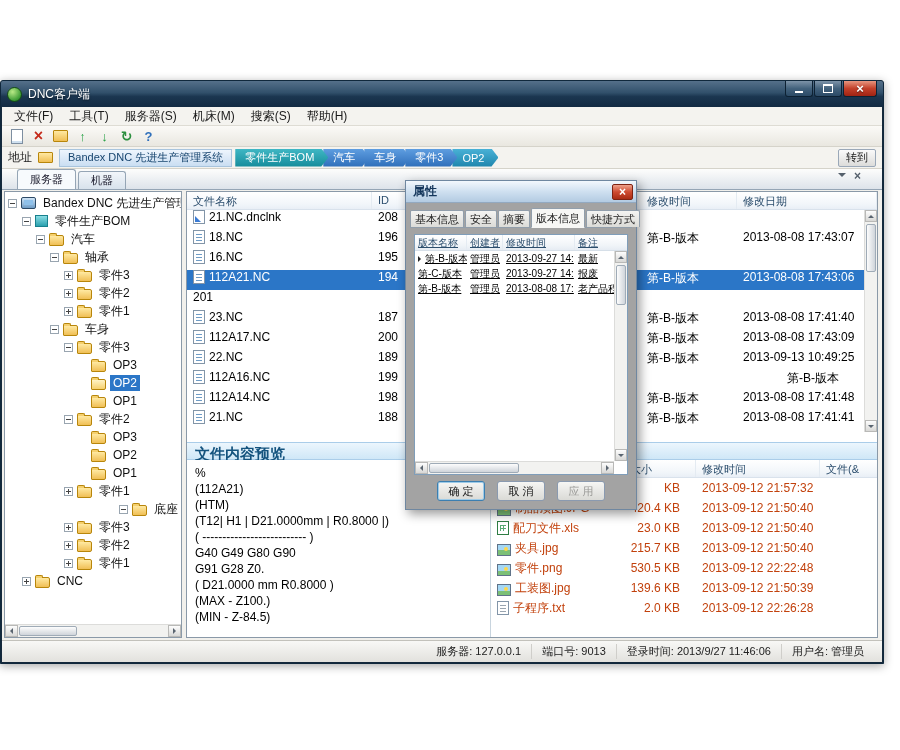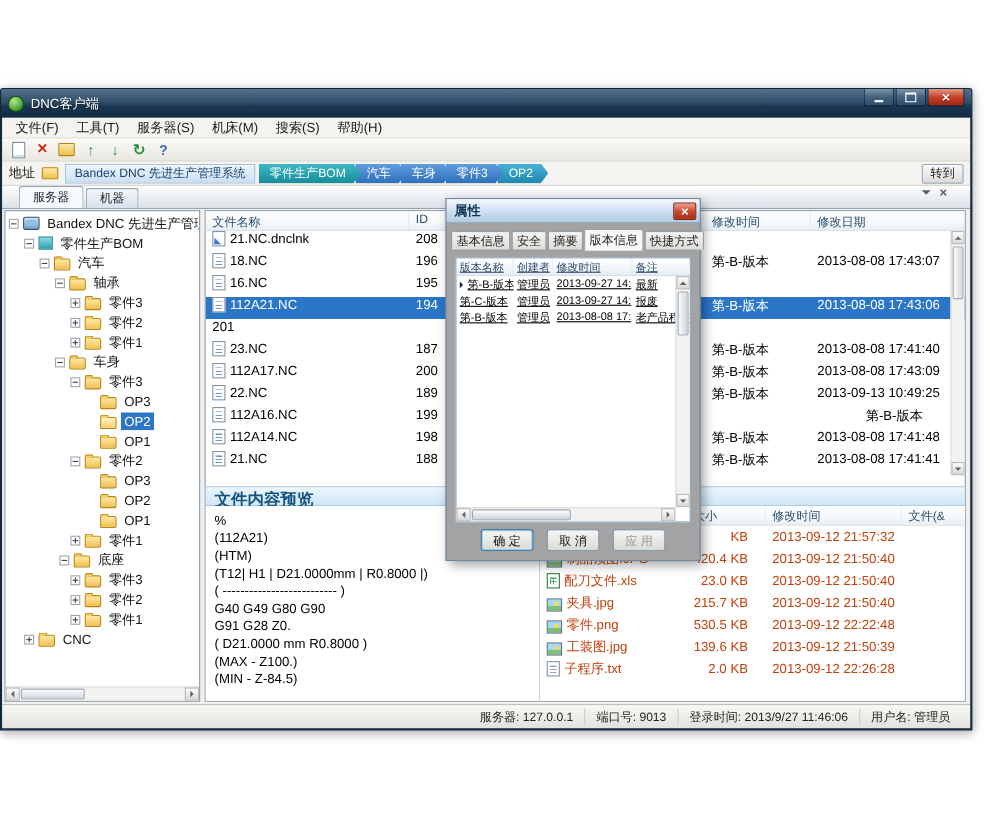--- a/index.html
+++ b/index.html
@@ -319,21 +319,21 @@
             <div class="trow" style="padding-left: 73px;">
               <span class="expander none"></span>
               <span class="ico folder"></span>
               <span class="tlabel">OP1</span>
             </div>
             <div class="trow" style="padding-left: 59px;">
               <span class="expander plus"></span>
               <span class="ico folder"></span>
               <span class="tlabel">零件1</span>
             </div>
-            <div class="trow" style="padding-left: 49px;">
+            <div class="trow" style="padding-left: 37px; justify-content: flex-end;">
               <span class="expander minus"></span>
               <span class="ico folder"></span>
               <span class="tlabel">底座</span>
             </div>
             <div class="trow" style="padding-left: 59px;">
               <span class="expander plus"></span>
               <span class="ico folder"></span>
               <span class="tlabel">零件3</span>
             </div>
             <div class="trow" style="padding-left: 59px;">

